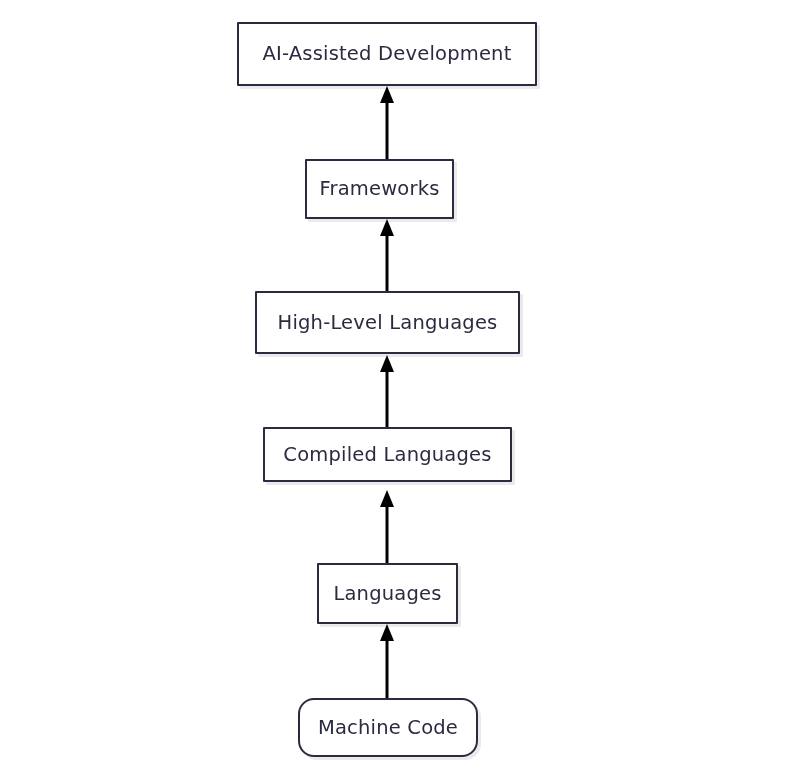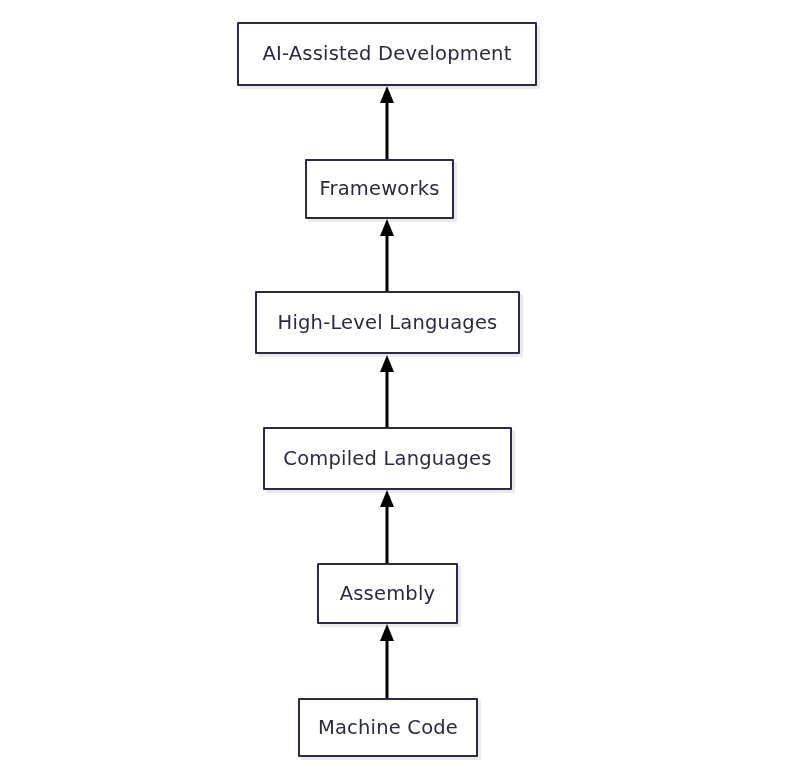--- a/index.html
+++ b/index.html
@@ -62,29 +62,29 @@
   </div>
 
   <div class="node" style="left:305px; top:159px; width:149px; height:60px;">
     <span class="node-label">Frameworks</span>
   </div>
 
   <div class="node" style="left:255px; top:291px; width:265px; height:63px;">
     <span class="node-label">High-Level Languages</span>
   </div>
 
-  <div class="node" style="left:263px; top:427px; width:249px; height:63px;justify-content:center;">
+  <div class="node" style="left:263px; top:427px; width:249px; height:55px;justify-content:center;">
     <span class="node-label">Compiled Languages</span>
   </div>
 
   <div class="node" style="left:317px; top:563px; width:141px; height:61px;">
-    <span class="node-label">Assembly</span>
+    <span class="node-label">Languages</span>
   </div>
 
-  <div class="node" style="left:298px; top:698px; width:180px; height:59px;">
+  <div class="node" style="left:298px; top:698px; width:180px; height:59px;border-radius:16px;">
     <span class="node-label">Machine Code</span>
   </div>
 
   <div class="edge" style="left:379px; top:624px; width:16px; height:74px;">
     <svg width="16" height="74" viewBox="0 0 16 74" aria-hidden="true">
       <line x1="8" y1="74" x2="8" y2="16" stroke="#000000" stroke-width="3"></line>
       <polygon points="8,0 15,17 1,17" fill="#000000"></polygon>
     </svg>
   </div>
 

